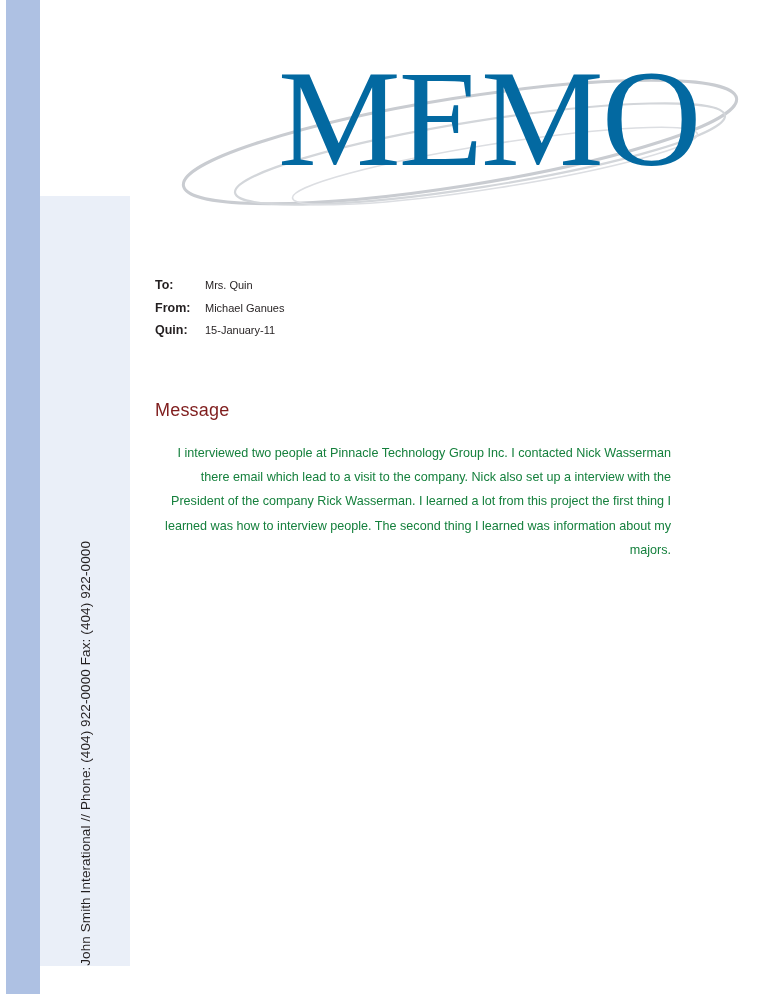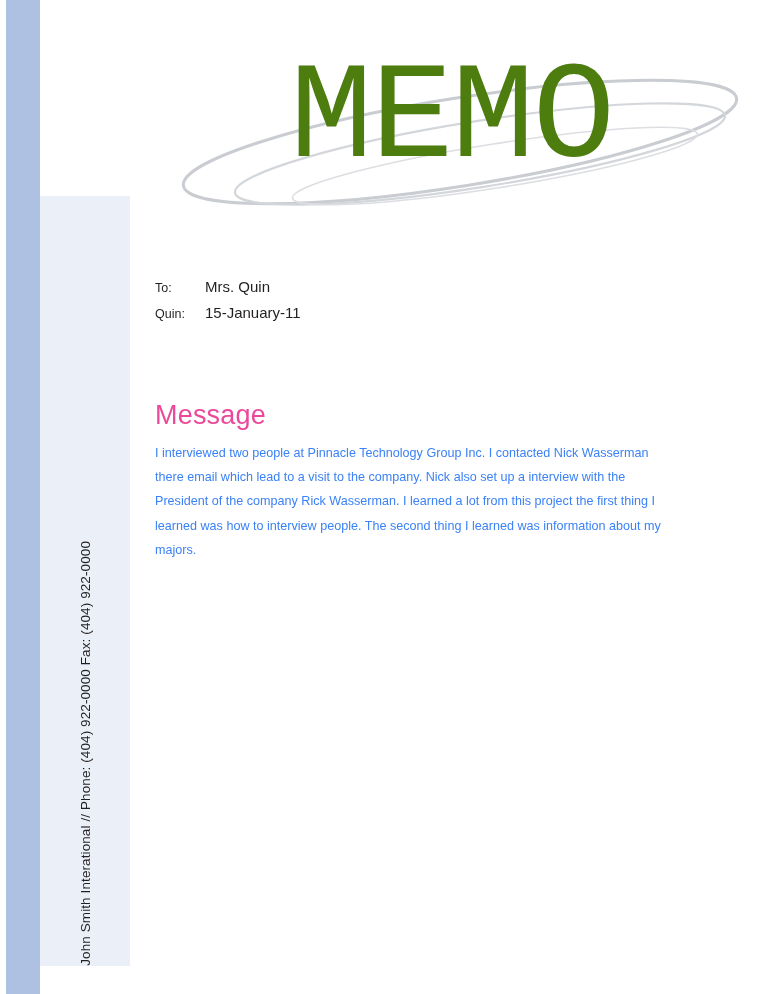--- a/index.html
+++ b/index.html
@@ -76,76 +76,76 @@
   }
   .memo-swoosh {
     position: absolute;
     left: 0;
     top: 0;
     width: 600px;
     height: 180px;
   }
   .memo-title {
     position: absolute;
-    left: 140px;
+    left: 128px;
     top: 10px;
-    font-family: Liberation Mono, monospace;
+    font-family: Liberation Serif, serif;
     font-size: 138px;
     line-height: 150px;
-    color: #4d7c0f;
+    color: #0369a1;
     letter-spacing: -2px;
     font-weight: 400;
     white-space: nowrap;
   }
 
   
   .fields {
     position: absolute;
     left: 155px;
     top: 278px;
     width: 540px;
   }
   .field-row {
     display: flex;
     align-items: baseline;
     margin-bottom: 8.5px;
     font-size: 12.5px;
     color: #231f20;
   }
   .field-label {
-    font-weight: normal;
+    font-weight: bold;
     width: 50px;
     flex: 0 0 50px;
     font-size: 12.5px;
     color: #231f20;
   }
   .field-value {
-    font-size: 15px;
+    font-size: 11px;
     color: #231f20;
   }
 
   
   .message-heading {
     position: absolute;
     left: 155px;
     top: 400px;
-    font-size: 27px;
-    color: #ec4899;
+    font-size: 18px;
+    color: #7f1d1d;
     font-weight: 400;
     letter-spacing: 0.2px;
   }
   .message-body {
     position: absolute;
     left: 155px;
     top: 441px;
     width: 516px;
     font-size: 12.6px;
     line-height: 24.2px;
-    color: #3b82f6;
-    text-align: left;
+    color: #15803d;
+    text-align: right;
   }
 </style>
 </head>
 <body>
 
 <div id="page">
 
   <div class="bar-dark"></div>
   <div class="bar-light"></div>
 
@@ -162,20 +162,24 @@
     <div class="memo-title">MEMO</div>
   </div>
 
   <div class="fields">
 
     <div class="field-row">
       <div class="field-label"><span>To</span><span>:</span></div>
       <div class="field-value">Mrs. Quin</div>
     </div>
 
+    <div class="field-row">
+      <div class="field-label"><span>From</span><span>:</span></div>
+      <div class="field-value">Michael Ganues</div>
+    </div>
 
     <div class="field-row">
       <div class="field-label"><span>Quin</span><span>:</span></div>
       <div class="field-value">15-January-11</div>
     </div>
 
 
   </div>
 
   <div class="message-heading">Message</div>

